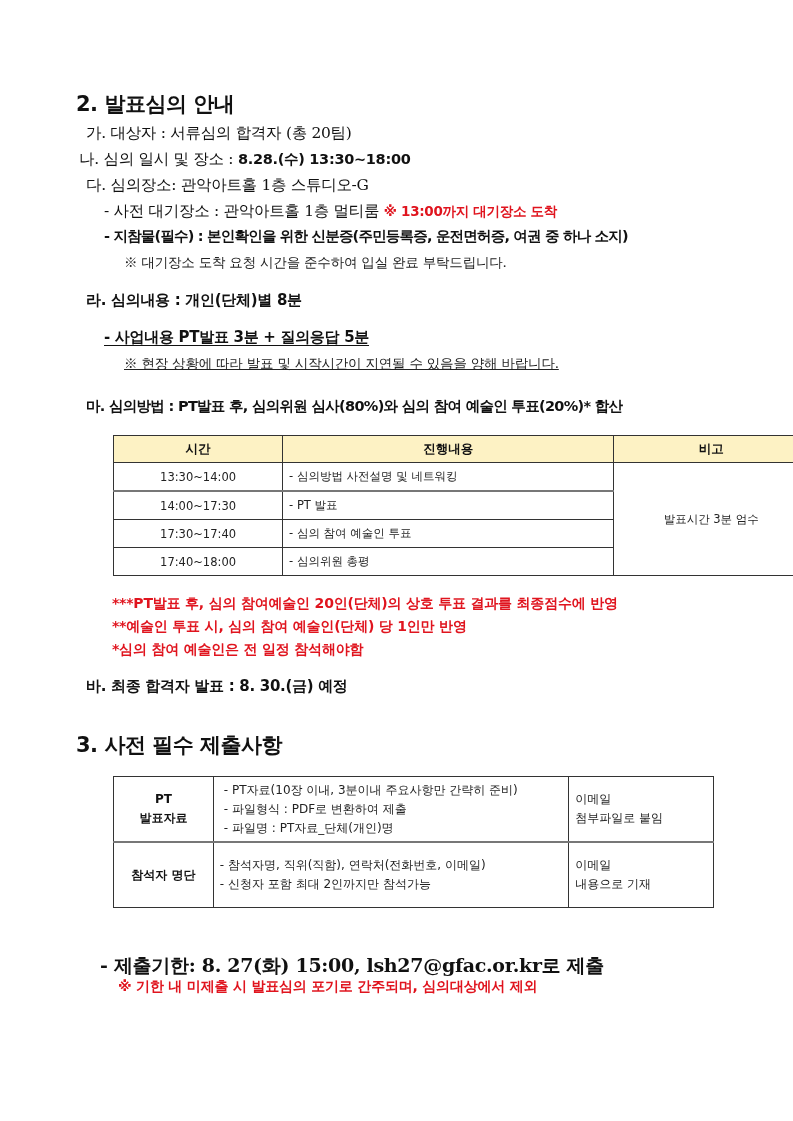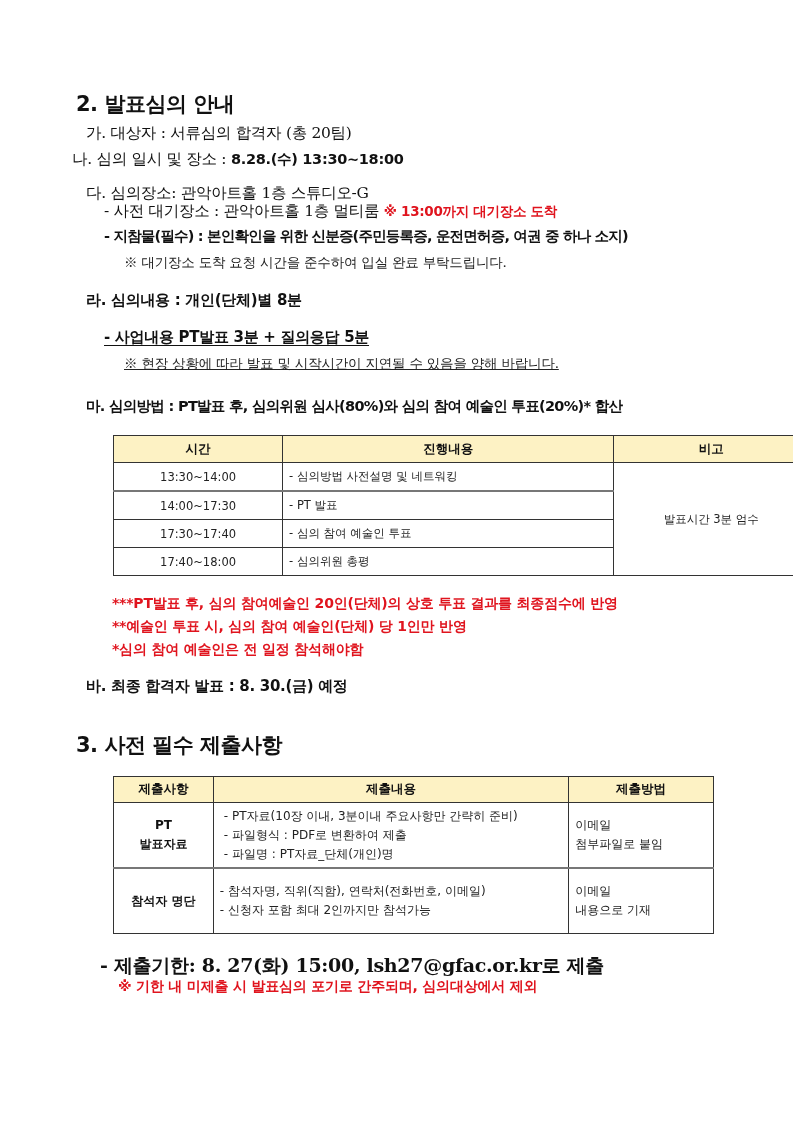--- a/index.html
+++ b/index.html
@@ -31,25 +31,25 @@
 </style>
 </head>
 <body>
 
 <div class="abs h1" style="left:76px; top:90px;">2. 발표심의 안내</div>
 
 <div class="abs line" style="left:86px; top:123px;">
   <span>가. 대상자 : </span><span>서류심의 합격자 (총 20팀)</span>
 </div>
 
-<div class="abs line" style="left:72px; top:149px;">
+<div class="abs line" style="left:79px; top:149px;">
   <span>나. 심의 일시 및 장소 : </span><span class="bold" style="font-size:14.5px;">8.28.(수) 13:30~18:00</span>
 </div>
 
-<div class="abs line" style="left:86px; top:175px;margin-top:8px;">다. 심의장소: 관악아트홀 1층 스튜디오-G</div>
+<div class="abs line" style="left:86px; top:175px;">다. 심의장소: 관악아트홀 1층 스튜디오-G</div>
 
 <div class="abs line" style="left:104px; top:201px;">
   <span>- 사전 대기장소 : 관악아트홀 1층 멀티룸 </span><span class="red" style="font-size:13.5px;margin-top:26px;">※ 13:00까지 대기장소 도착</span>
 </div>
 
 <div class="abs line bold" style="left:104px; top:227px; font-size:14.5px; letter-spacing:-0.8px;">- 지참물(필수) : 본인확인을 위한 신분증(주민등록증, 운전면허증, 여권 중 하나 소지)</div>
 
 <div class="abs sub" style="left:124px; top:254px;">※ 대기장소 도착 요청 시간을 준수하여 입실 완료 부탁드립니다.</div>
 
 <div class="abs line bold" style="left:86px; top:291px; font-size:15px;">라. 심의내용 : 개인(단체)별 8분</div>
@@ -100,25 +100,20 @@
 
 <div class="abs h1" style="left:76px; top:731px;">3. 사전 필수 제출사항</div>
 
 <table class="t2">
   <colgroup>
       <col style="width:100px">
       <col style="width:356px">
       <col style="width:145px">
     </colgroup>
   <tbody>
-      <tr>
-    <th>제출사항</th>
-    <th>제출내용</th>
-    <th>제출방법</th>
-  </tr>
   <tr class="mid">
     <td class="label">
       <div>PT</div>
       <div>발표자료</div>
     </td>
     <td style="padding-left:10px;">
       <div>- PT자료(10장 이내, 3분이내 주요사항만 간략히 준비)</div>
       <div>- 파일형식 : PDF로 변환하여 제출</div>
       <div>- 파일명 : PT자료_단체(개인)명</div>
     </td>

